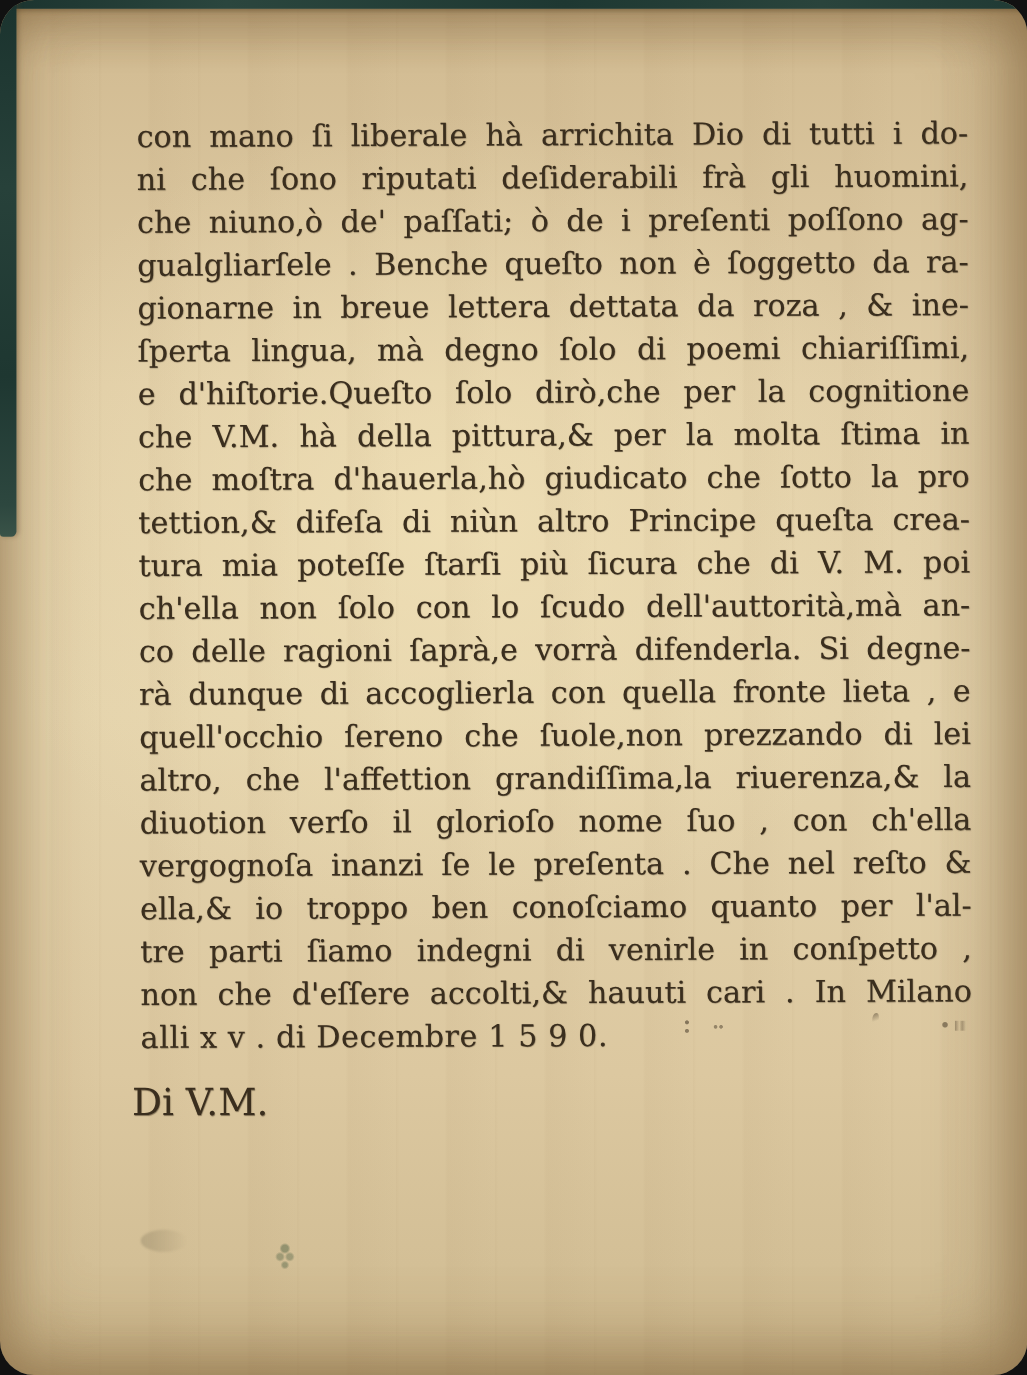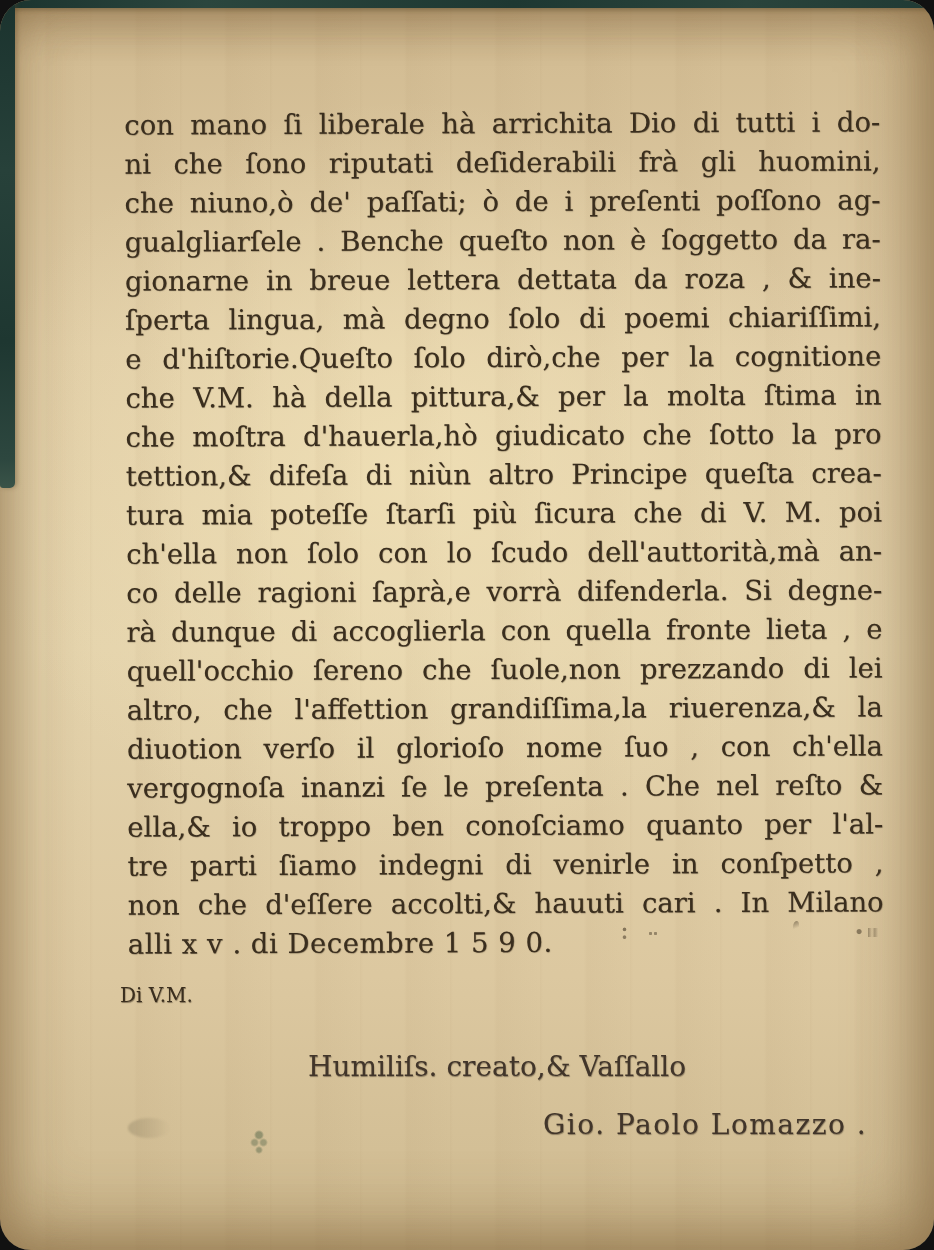--- a/index.html
+++ b/index.html
@@ -40,21 +40,21 @@
     transform: rotate(-0.25deg);
     color: #3a2e1e;
     font-size: 27.5px;
     line-height: 39px;
     text-shadow: 0.4px 0.5px 0.9px rgba(56,44,28,0.55);
   }
   .line { text-align: justify; text-align-last: justify; white-space: nowrap; }
   .line.lastline { text-align-last: left; letter-spacing: 0.5px; }
   .valediction {
     position: absolute; left: 120px; top: 983px;
-    font-size: 20px; color: #3a2e1e;
+    font-size: 34px; color: #3a2e1e;
     text-shadow: 0.4px 0.5px 0.9px rgba(56,44,28,0.55);
   }
   .sig-1 {
     position: absolute; left: 308px; top: 1050px;
     font-size: 28px; color: #41352a;
     text-shadow: 0.4px 0.5px 1px rgba(60,48,34,0.5);
   }
   .sig-2 {
     position: absolute; left: 543px; top: 1108px;
     font-size: 28px; letter-spacing: 1.5px; color: #41352a;
@@ -116,22 +116,20 @@
     <div class="line">diuotion verſo il glorioſo nome ſuo , con ch'ella</div>
     <div class="line">vergognoſa inanzi ſe le preſenta . Che nel reſto &amp;</div>
     <div class="line">ella,&amp; io troppo ben conoſciamo quanto per l'al-</div>
     <div class="line">tre parti ſiamo indegni di venirle in conſpetto ,</div>
     <div class="line">non che d'eſſere accolti,&amp; hauuti cari . In Milano</div>
     <div class="line lastline">alli x v . di Decembre 1 5 9 0.</div>
   </div>
 
   <div class="valediction">Di V.M.</div>
 
-  <div class="sig-1">Humiliſs. creato,&amp; Vaſſallo</div>
-  <div class="sig-2">Gio. Paolo Lomazzo .</div>
 
   <div class="mark m1"></div>
   <div class="mark m2"></div>
   <div class="mark m3"></div>
   <div class="mark m4"></div>
   <div class="mark ornament"></div>
   <div class="mark smudge"></div>
 
 </div>
 

